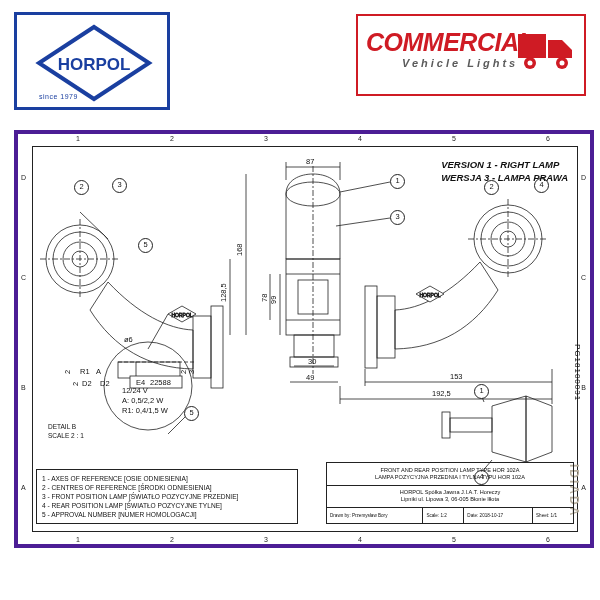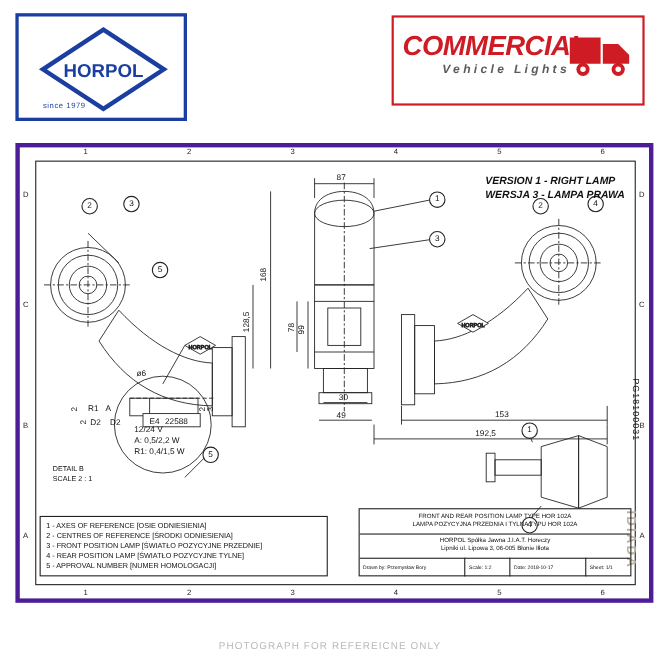--- a/index.html
+++ b/index.html
@@ -285,14 +285,13 @@
       <div class="tb-row3">
         <div class="tb-c" style="width:40%">Drawn by:  Przemysław Bory</div>
         <div class="tb-c" style="width:16%">Scale: 1:2</div>
         <div class="tb-c" style="width:28%">Date: 2018-10-17</div>
         <div class="tb-c" style="width:16%">Sheet: 1/1</div>
       </div>
     </div>
 
   </div>
 
-  <div class="footer">PHOTOGRAPH FOR REFEREICNE ONLY</div>
 </div>
 
 </body></html>

